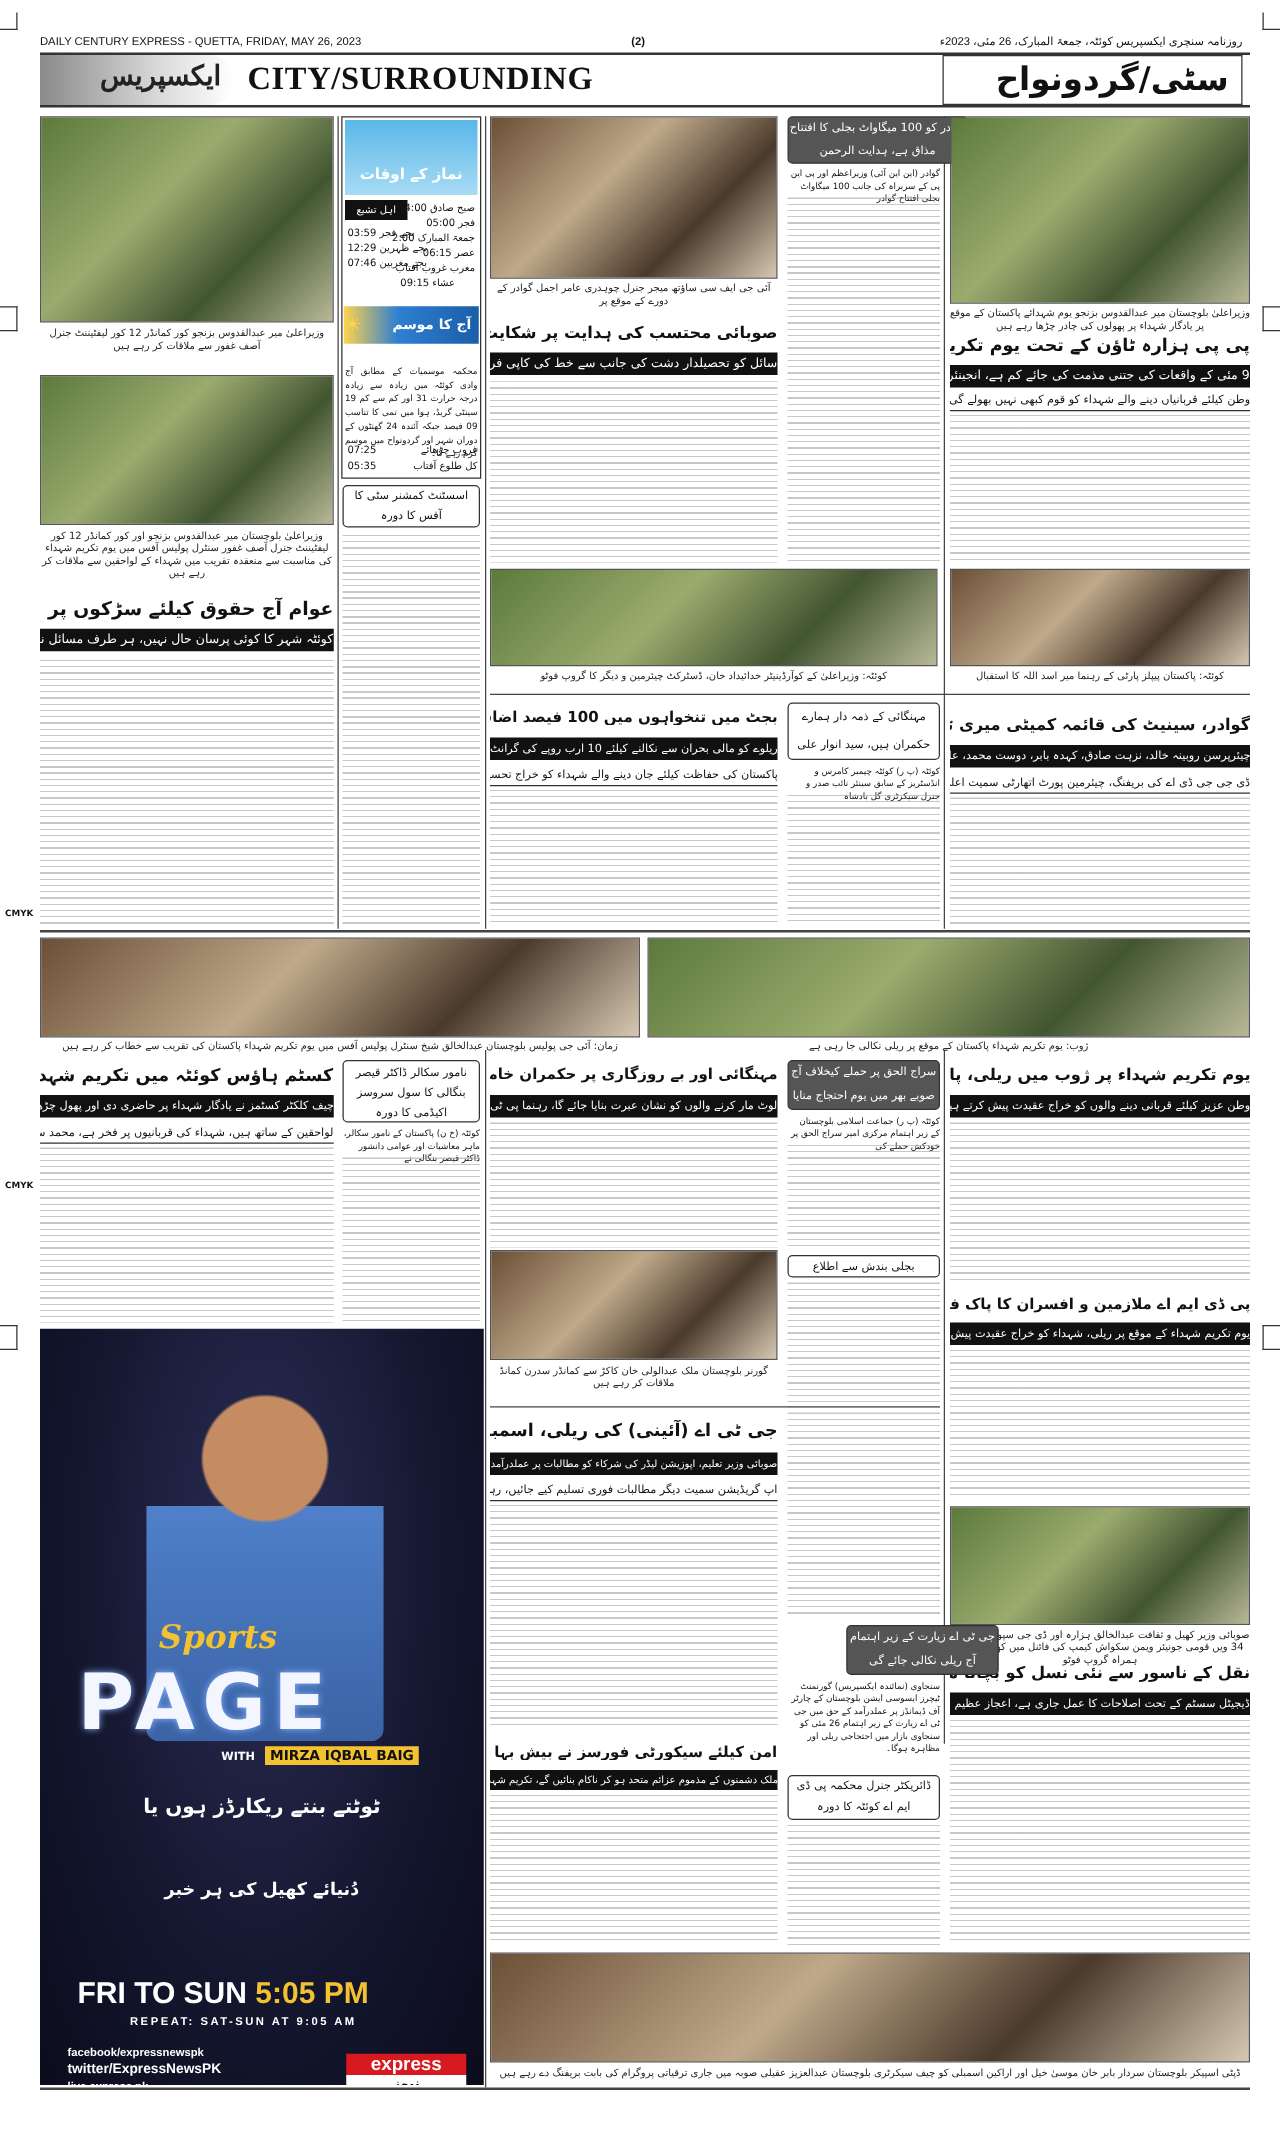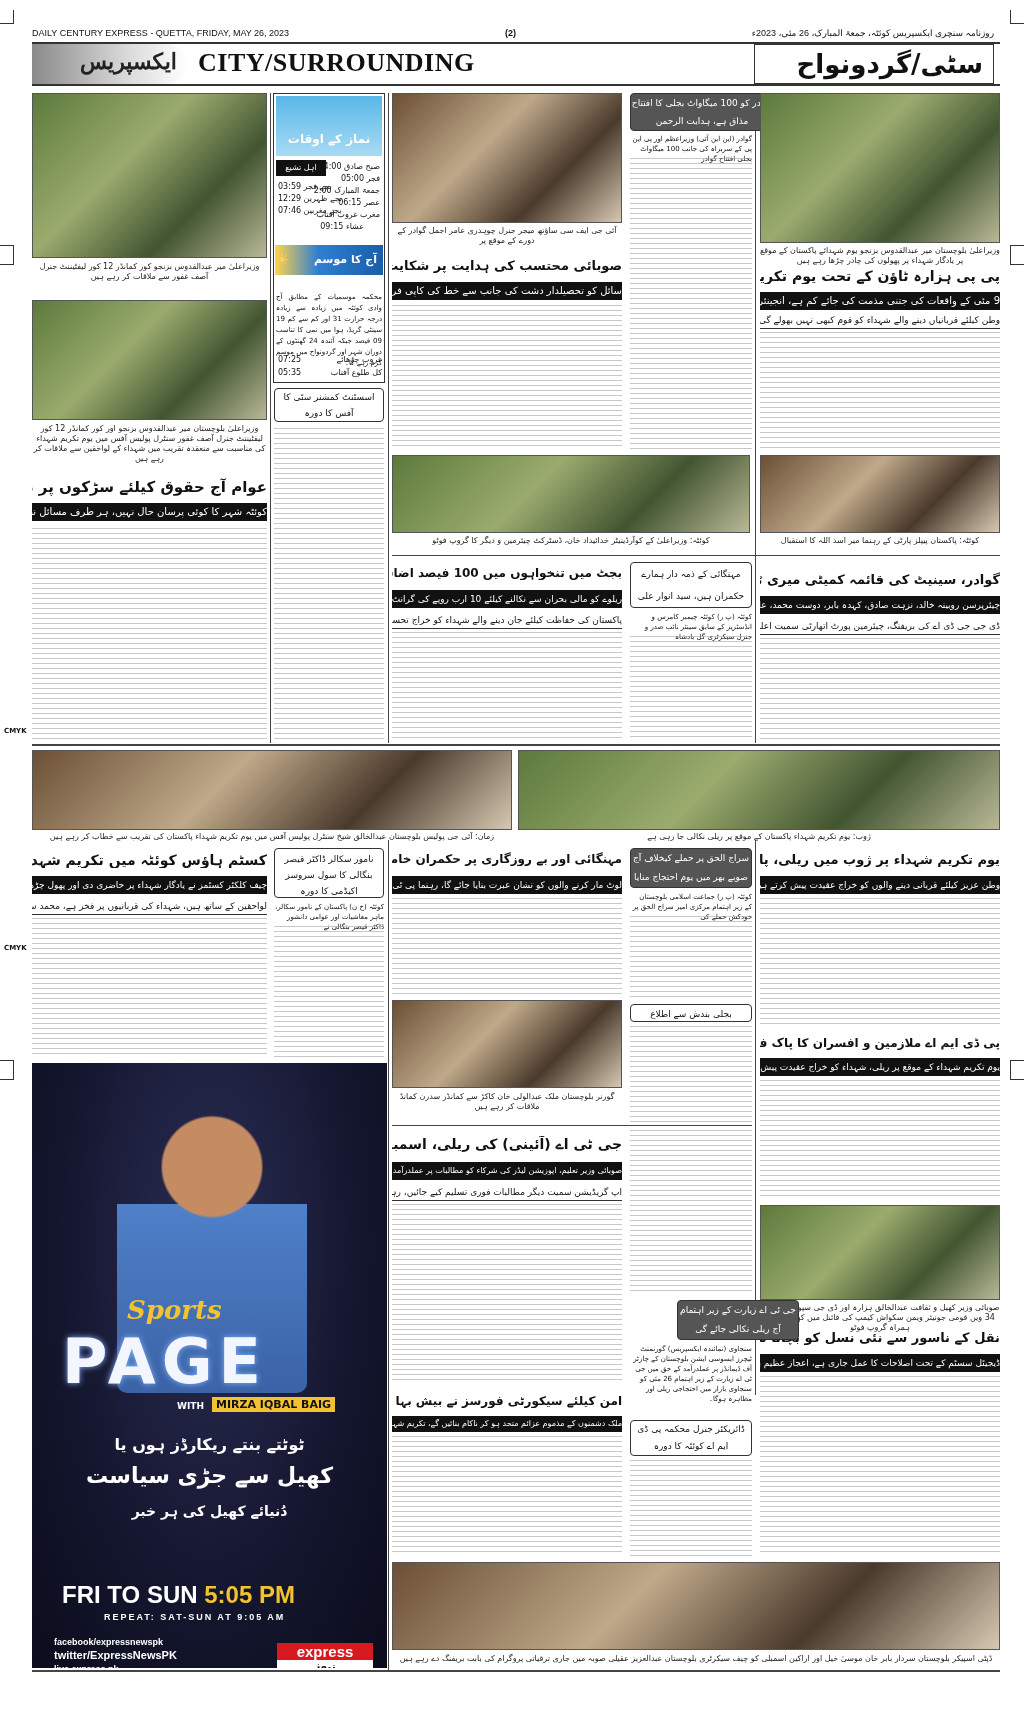--- a/index.html
+++ b/index.html
@@ -203,21 +203,20 @@
 <div class="caption" style="left:392px;top:1654px;width:608px;">ڈپٹی اسپیکر بلوچستان سردار بابر خان موسیٰ خیل اور اراکین اسمبلی کو چیف سیکرٹری بلوچستان عبدالعزیز عقیلی صوبہ میں جاری ترقیاتی پروگرام کی بابت بریفنگ دے رہے ہیں</div>
 <div class="hrule" style="left:32px;top:1670px;width:968px;height:2px;"></div>
 
 <div class="abs ad">
   <div class="person"></div>
   <div class="sports">Sports</div>
   <div class="page">PAGE</div>
   <div class="with">WITH</div>
   <div class="host">MIRZA IQBAL BAIG</div>
   <div class="urdu" style="top:372px;font-size:16px;">ٹوٹتے بنتے ریکارڈز ہوں یا</div>
-  <div class="urdu" style="top:400px;font-size:22px;">کھیل سے جڑی سیاست</div>
   <div class="urdu" style="top:440px;font-size:14px;">دُنیائے کھیل کی ہر خبر</div>
   <div class="time"><span>FRI TO SUN</span> <span class="yellow">5:05 PM</span></div>
   <div class="repeat">REPEAT: SAT-SUN AT 9:05 AM</div>
   <div class="social" style="top:574px;font-size:9px;">facebook/expressnewspk</div>
   <div class="social" style="top:586px;font-size:11px;">twitter/ExpressNewsPK</div>
   <div class="social" style="top:601px;font-size:9px;">live.express.pk</div>
   <div class="brand">
     <div class="e">express</div>
     <div class="n">نیوز</div>
 

